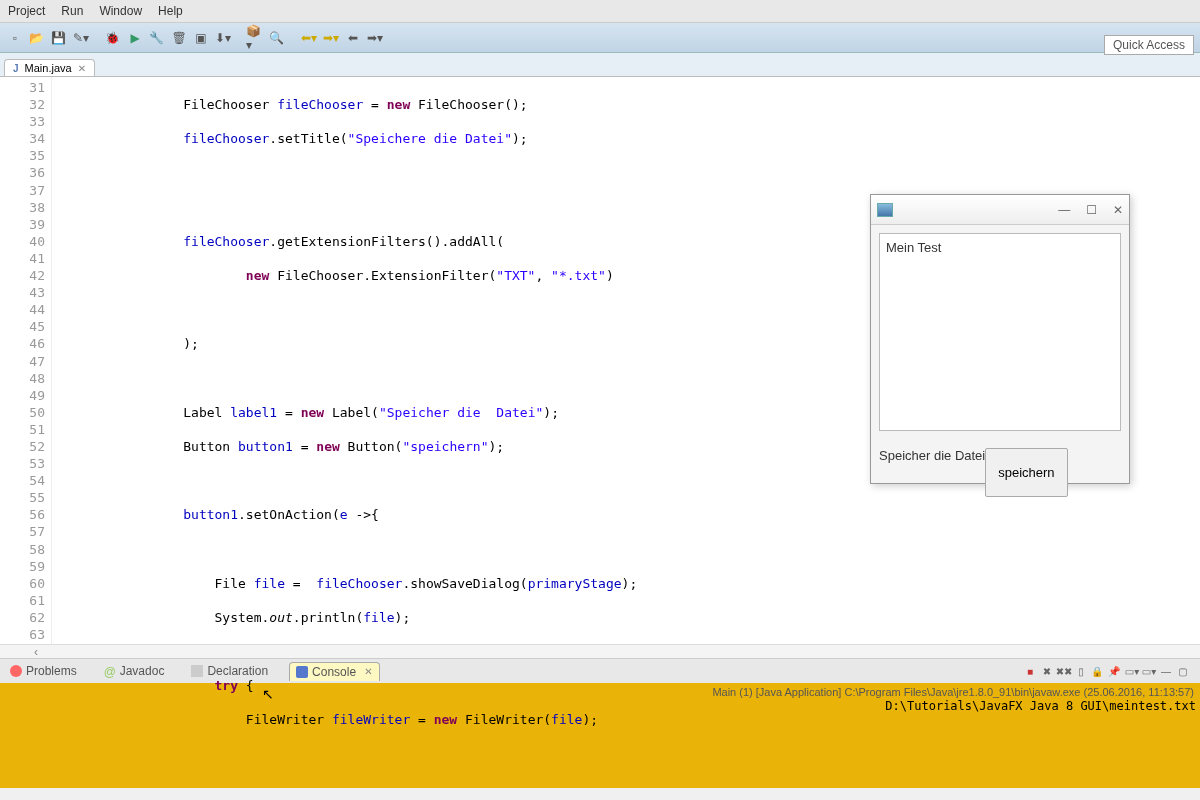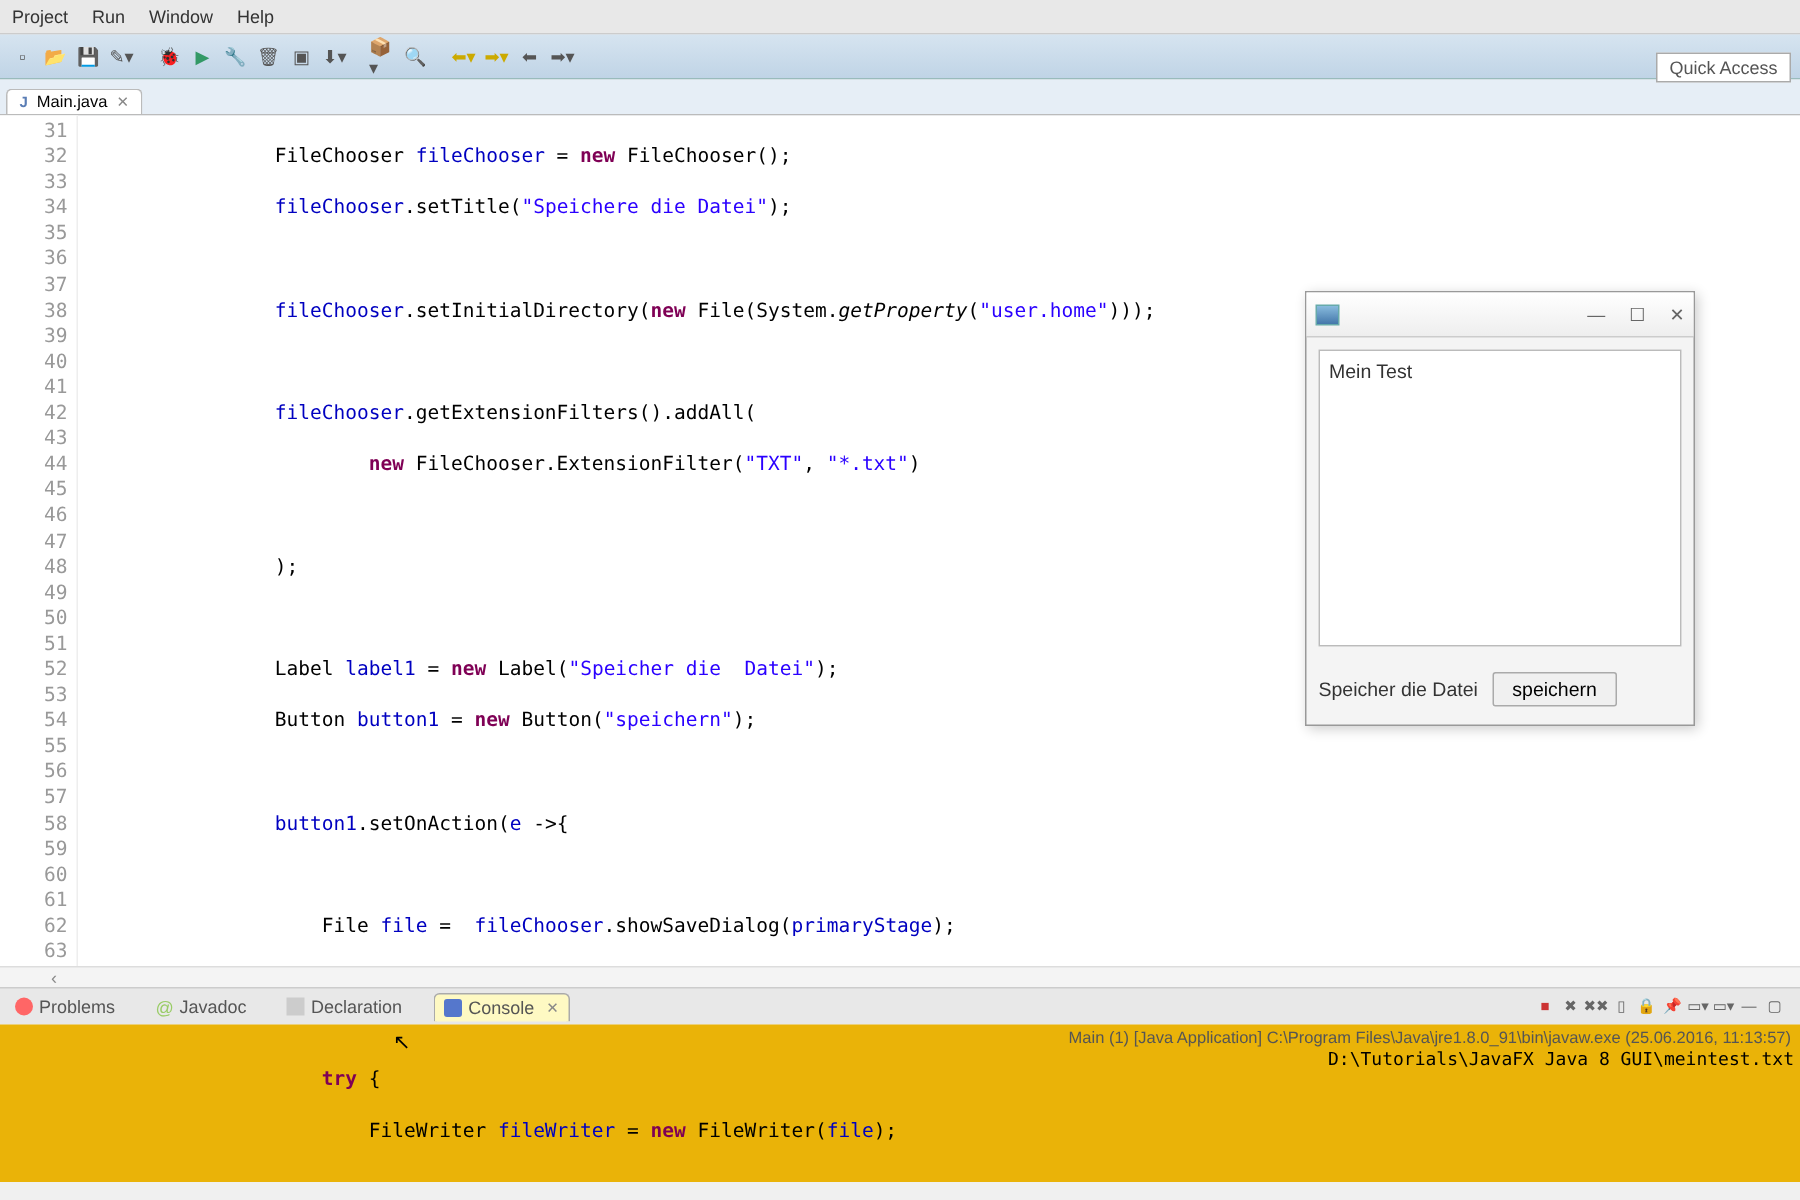--- a/index.html
+++ b/index.html
@@ -171,26 +171,26 @@
   width: 100%; height: 198px;
   border: 1px solid #bbb;
   background: #fff;
   padding: 6px;
   font-size: 13px;
   color: #333;
   resize: none;
   font-family: Liberation Sans, sans-serif;
 }
 .app-bottom {
-  display: flex; align-items: center; gap: 10px;
+  display: flex; 
   padding: 6px 8px;
 }
 .app-bottom .lbl { color: #333; font-size: 13px; }
 .app-bottom button {
-  padding: 3px 12px;
+  padding: 16px 12px;
   background: #f0f0f0;
   border: 1px solid #aaa;
   border-radius: 2px;
   font-size: 13px;
 }
 </style>
 </head>
 <body>
 
 <div class="menubar">
@@ -264,21 +264,20 @@
       <div>59</div>
       <div>60</div>
       <div>61</div>
       <div>62</div>
       <div>63</div>
     </div>
   <div class="code">
 <div class="line">                <span>FileChooser </span><span class="f">fileChooser</span><span> = </span><span class="k">new</span><span> FileChooser();</span></div>
 <div class="line">                <span class="f">fileChooser</span><span>.setTitle(</span><span class="s">"Speichere die Datei"</span><span>);</span></div>
 <div class="line"></div>
-<div class="line">                <span class="f">fileChooser</span><span>.setInitialDirectory(</span><span class="k">new</span><span> File(System.</span><span class="m">getProperty</span><span>(</span><span class="s">"user.home"</span><span>)));</span></div>
 <div class="line"></div>
 <div class="line">                <span class="f">fileChooser</span><span>.getExtensionFilters().addAll(</span></div>
 <div class="line">                        <span class="k">new</span><span> FileChooser.ExtensionFilter(</span><span class="s">"TXT"</span><span>, </span><span class="s">"*.txt"</span><span>)</span></div>
 <div class="line"></div>
 <div class="line">                <span>);</span></div>
 <div class="line"></div>
 <div class="line">                <span>Label </span><span class="f">label1</span><span> = </span><span class="k">new</span><span> Label(</span><span class="s">"Speicher die  Datei"</span><span>);</span></div>
 <div class="line">                <span>Button </span><span class="f">button1</span><span> = </span><span class="k">new</span><span> Button(</span><span class="s">"speichern"</span><span>);</span></div>
 <div class="line"></div>
 <div class="line">                <span class="f">button1</span><span>.setOnAction(</span><span class="f">e</span><span> -&gt;{</span></div>

